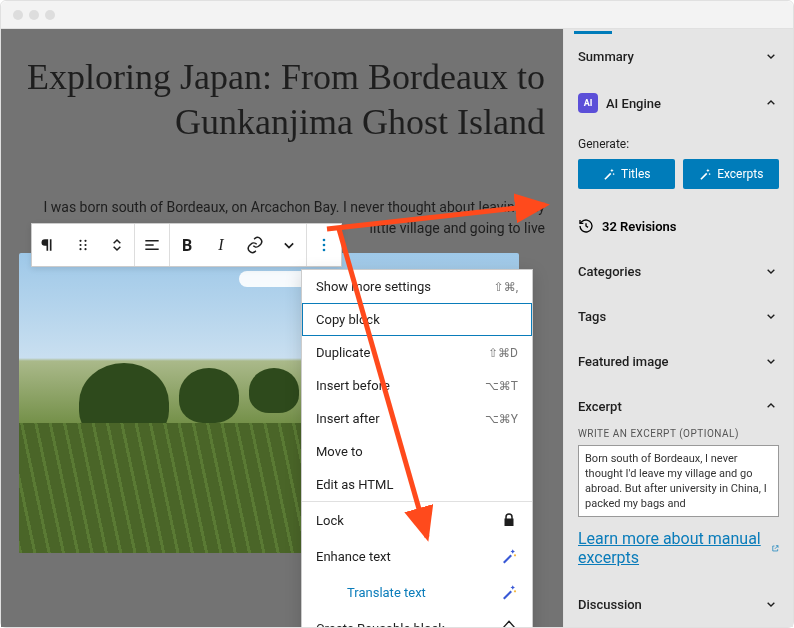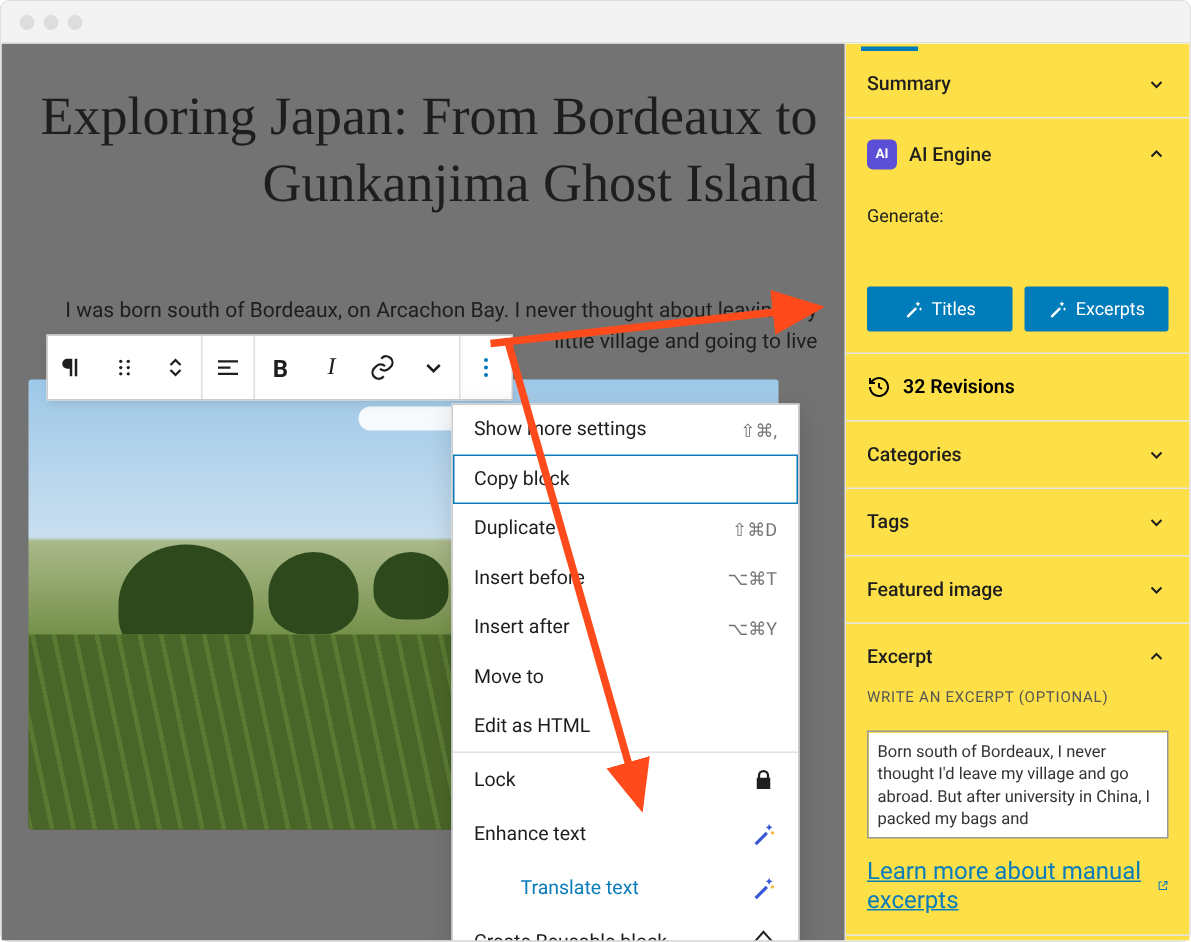--- a/index.html
+++ b/index.html
@@ -33,34 +33,34 @@
 .c2{ top:30px; left:320px; width:90px; height:18px;}
 
 .context-menu { position: absolute; top: 240px; left: 300px; width: 232px; background: #fff; border: 1px solid #ccc; box-shadow: 0 4px 16px rgba(0,0,0,.15); z-index: 6; font-size: 13px; }
 .cm-item { display: flex; align-items: center; justify-content: space-between; padding: 9px 14px; cursor: pointer; color: #1e1e1e; }
 .cm-item.selected { outline: 1.5px solid #0a7cba; outline-offset: -1px; }
 .cm-item.blue { color: #0a7cba; padding-left: 45px; }
 .cm-shortcut { color: #757575; font-size: 12px; }
 .cm-divider { height: 1px; background: #e0e0e0; }
 .cm-icon { width: 18px; height: 18px; }
 
-.sidebar { width: 230px; border-left: 1px solid #e0e0e0; overflow-y: hidden; background:#fde047;}
+.sidebar { width: 230px; border-left: 1px solid #e0e0e0; overflow-y: hidden; background:#e5e5e5;}
 .tab-underline { height:3px; background:#007cba; width:38px; margin-left:10px; margin-top:2px;}
 .panel { border-bottom: 1px solid #e5e5e5; }
 .panel-header { display: flex; justify-content: space-between; align-items: center; padding: 14px 14px; font-size: 13px; font-weight: 500; color: #1e1e1e; cursor: pointer; }
 .panel-header .chev { width:16px; height:16px; }
 .panel-body { padding: 0 14px 14px; }
 .ai-label { display:flex; align-items:center; gap:8px; font-size:13px; font-weight:500;}
 .ai-icon { width:20px; height:20px; background:#5b4fd8; border-radius:4px; display:flex; align-items:center; justify-content:center; color:#fff; font-size:9px; font-weight:700;}
 .gen-label { font-size:12px; color:#1e1e1e; margin:10px 0 8px;}
 .ai-buttons { display:flex; gap:8px; }
-.ai-btn { flex:1; background:#007cba; color:#fff; border:none; padding:8px 0; font-size:12px; display:flex; align-items:flex-start; justify-content:center; gap:5px; cursor:pointer; border-radius:2px;margin-top:32px;}
+.ai-btn { flex:1; background:#007cba; color:#fff; border:none; padding:8px 0; font-size:12px; display:flex; align-items:flex-start; justify-content:center; gap:5px; cursor:pointer; border-radius:2px;}
 .ai-btn svg{width:14px;height:14px;}
 .revisions { display:flex; align-items:center; gap:8px; font-size:13px; padding:14px; font-weight:600; border-bottom:1px solid #e5e5e5;}
-.excerpt-label { font-size:10px; letter-spacing:.5px; color:#555; text-transform:uppercase; margin-bottom:16px;}
+.excerpt-label { font-size:10px; letter-spacing:.5px; color:#555; text-transform:uppercase; margin-bottom:6px;}
 .excerpt-box { width:100%; border:1px solid #999; font-size:11px; padding:6px; height:72px; resize:none; color:#333; line-height:1.35;}
 .learn-link { color:#0a7cba; text-decoration:underline; font-size:16px; display:inline-flex; align-items:center; gap:3px; margin-top:8px;}
 
 
 .arrow { position:absolute; z-index:10; pointer-events:none;}
 .arrow svg { overflow:visible; }
 </style>
 </head>
 <body>
 

